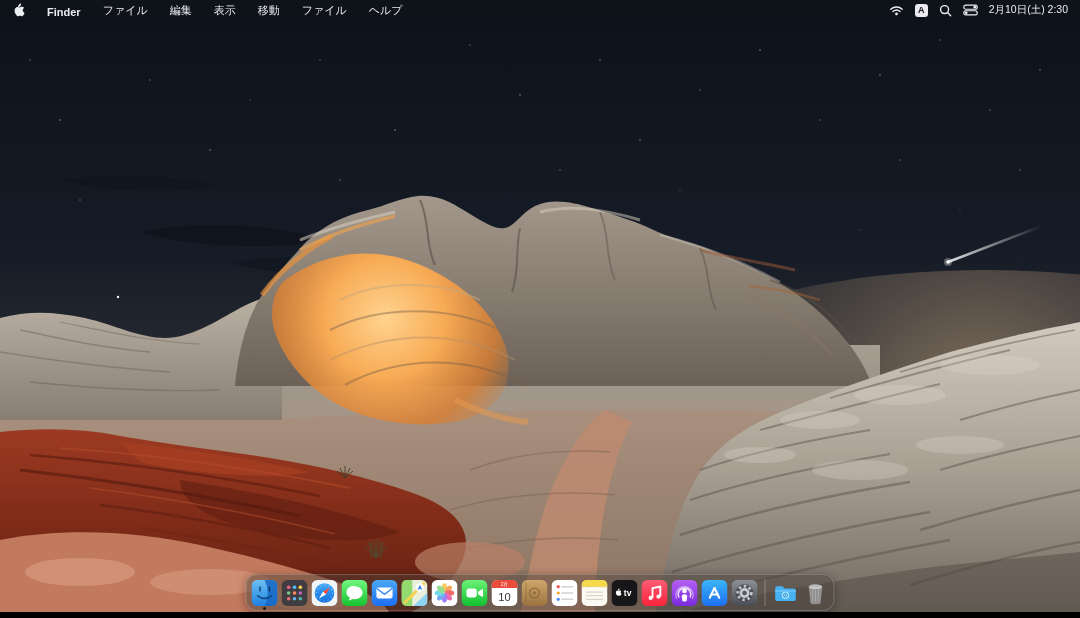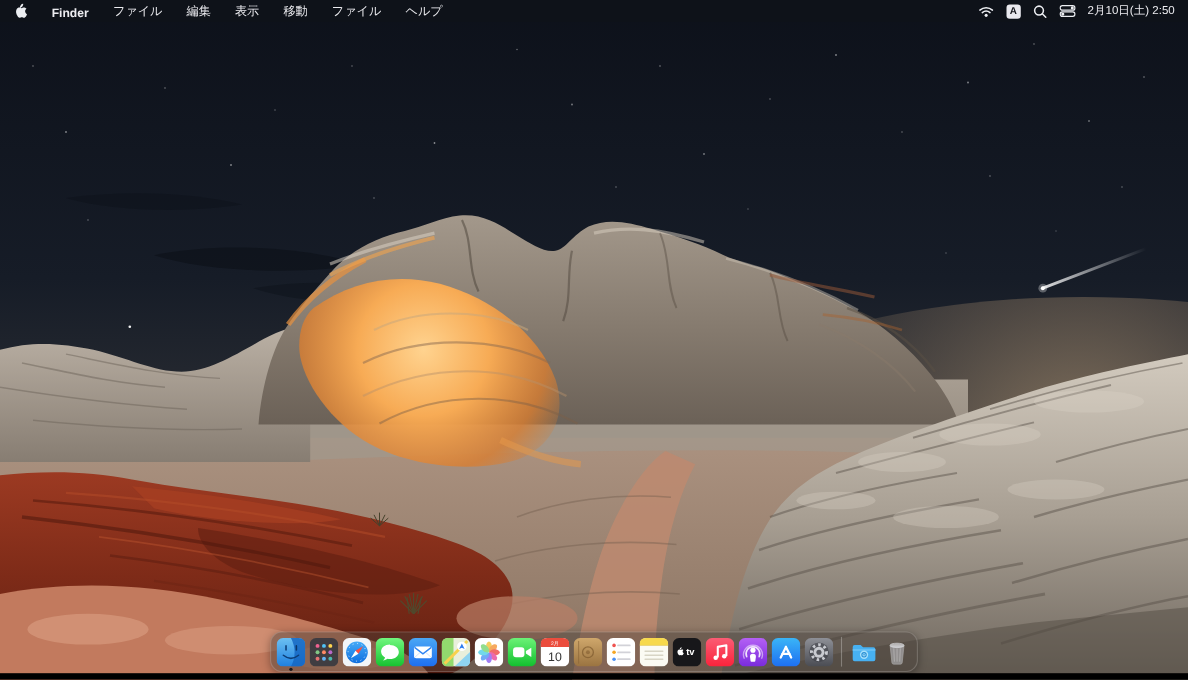--- a/index.html
+++ b/index.html
@@ -273,21 +273,21 @@
         </svg>
       </span>
       <span class="mb-icon">
         <svg width="15" height="12" viewBox="0 0 16 12">
           <rect x="0.8" y="0.8" width="14.4" height="4.4" rx="2.2" stroke="#eceef2" stroke-width="1.2" fill="none"></rect>
           <circle cx="12.6" cy="3" r="1.5" fill="#eceef2"></circle>
           <rect x="0.8" y="6.8" width="14.4" height="4.4" rx="2.2" stroke="#eceef2" stroke-width="1.2" fill="none"></rect>
           <circle cx="3.4" cy="9" r="1.5" fill="#eceef2"></circle>
         </svg>
       </span>
-      <span>2月10日(土) 2:50</span>
+      <span>2月10日(土) 2:30</span>
     </div>
   </div>
 
   <div class="dock">
 
     <div class="dock-item">
       <svg viewBox="0 0 29 29">
         <defs>
             <linearGradient id="gFin" x1="0" y1="0" x2="0" y2="1">
           <stop offset="0" stop-color="#6cc0f2"></stop>

